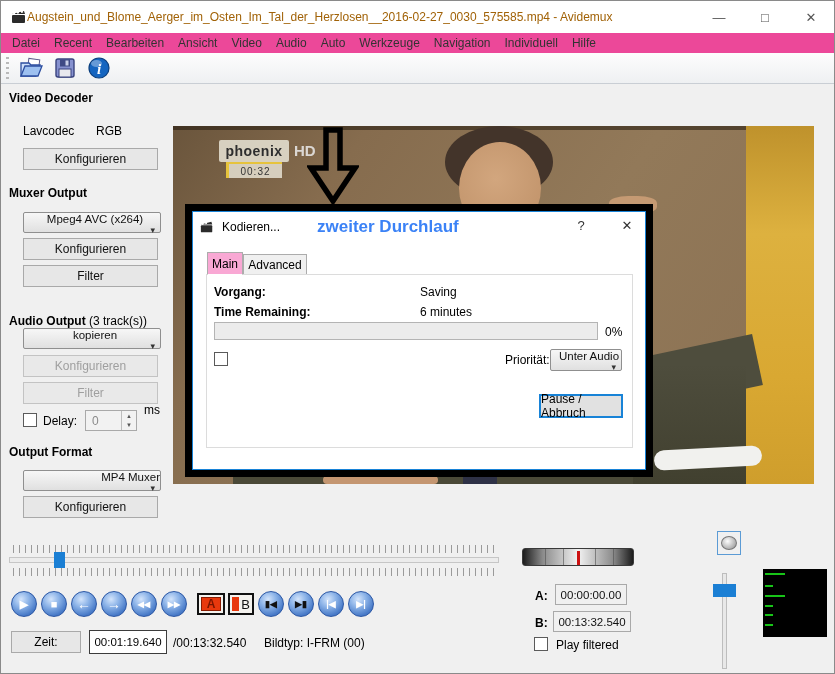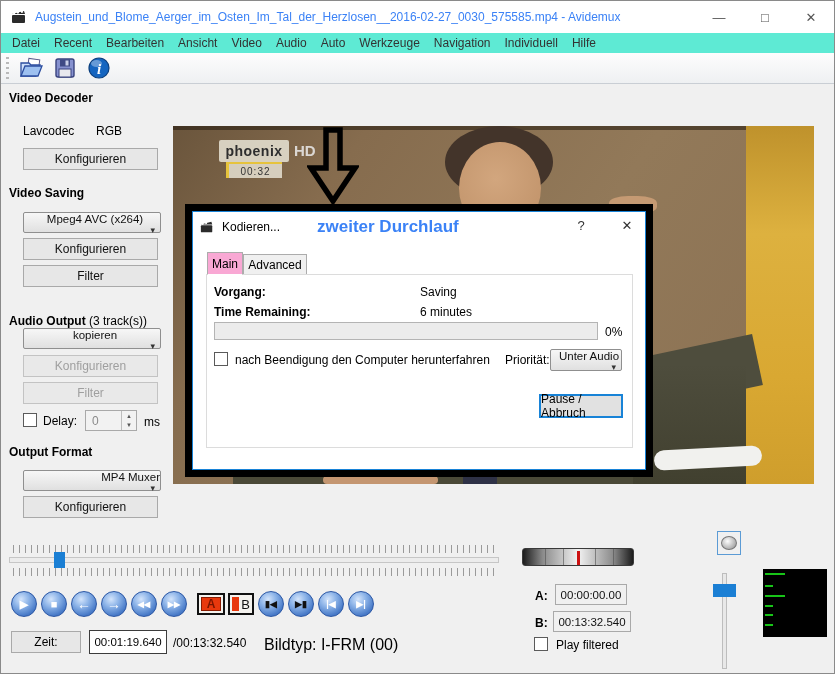--- a/index.html
+++ b/index.html
@@ -3,26 +3,26 @@
 <meta charset="utf-8">
 <style>
   * { margin:0; padding:0; box-sizing:border-box; }
   html,body { background:#cfcfcf; }
   body { font-family:"Liberation Sans", sans-serif; }
   .app { position:relative; width:835px; height:674px; background:#f0f0f0; border:1px solid #8a8a8a; overflow:hidden; font-size:12px; color:#000; }
   .abs { position:absolute; }
 
   
   .titlebar { position:absolute; left:0; top:0; width:100%; height:32px; background:#ffffff; display:flex; align-items:center; }
-  .titlebar .title { margin-left:8px; font-size:12px; color:#3b82f6; white-space:nowrap; }
+  .titlebar .title { font-size:12px; color:#a16207; white-space:nowrap; }
   .win-controls { position:absolute; right:0; top:0; height:32px; display:flex; }
   .win-btn { width:46px; height:32px; display:flex; align-items:center; justify-content:center; color:#555; font-size:13px; }
 
   
-  .menubar { position:absolute; left:0; top:32px; width:100%; height:20px; background:#5eead4; display:flex; align-items:center; padding-left:4px; }
+  .menubar { position:absolute; left:0; top:32px; width:100%; height:20px; background:#ec4899; display:flex; align-items:center; padding-left:4px; }
   .menu-item { padding:0 7px; font-size:12px; color:#333; }
 
   
   .toolbar { position:absolute; left:0; top:52px; width:100%; height:31px; background:linear-gradient(#fdfdfd,#eef0f2); border-bottom:1px solid #c9ced4; display:flex; align-items:center; }
   .tb-handle { width:5px; height:22px; margin-left:4px; background:repeating-linear-gradient(to bottom,#b9b9b9 0 2px, transparent 2px 5px); background-size:3px 100%; background-repeat:no-repeat; background-position:center; }
   .tb-icon { width:26px; height:24px; margin-left:8px; display:flex; align-items:center; justify-content:center; }
 
   
   .side-header { position:absolute; font-weight:bold; font-size:12px; }
   .side-label { position:absolute; font-size:12px; }
@@ -170,21 +170,21 @@
         <text x="12" y="18" text-anchor="middle" font-size="15" font-weight="bold" font-family="serif" font-style="italic" fill="#fff">i</text>
       </svg>
     </div>
   </div>
 
   <div class="side-header" style="left:8px; top:90px;">Video Decoder</div>
   <div class="side-label" style="left:22px; top:123px;">Lavcodec</div>
   <div class="side-label" style="left:95px; top:123px;">RGB</div>
   <div class="btn" style="left:22px; top:147px; width:135px; height:22px;">Konfigurieren</div>
 
-  <div class="side-header" style="left:8px; top:185px;">Video Saving</div>
+  <div class="side-header" style="left:8px; top:185px;">Muxer Output</div>
   <div class="combo" style="left:22px; top:211px; width:138px; height:21px;">
     <span>Mpeg4 AVC (x264)</span>
     <span class="arrow">▾</span>
   </div>
   <div class="btn" style="left:22px; top:237px; width:135px; height:22px;">Konfigurieren</div>
   <div class="btn" style="left:22px; top:264px; width:135px; height:22px;">Filter</div>
 
   <div class="side-header" style="left:8px; top:313px;">
     <b>Audio Output</b>
     <span style="font-weight:normal">(3 track(s))</span>
@@ -197,21 +197,21 @@
   <div class="btn disabled" style="left:22px; top:381px; width:135px; height:22px;">Filter</div>
   <div class="checkbox" style="left:22px; top:412px;"></div>
   <div class="side-label" style="left:42px; top:413px;">Delay:</div>
   <div class="spin" style="left:84px; top:409px; width:52px; height:21px;">
     <span class="num">0</span>
     <span class="arrows">
       <span>▲</span>
       <span>▼</span>
     </span>
   </div>
-  <div class="side-label" style="left:143px; top:414px;">ms</div>
+  <div class="side-label" style="left:143px; top:402px;">ms</div>
 
   <div class="side-header" style="left:8px; top:444px;">Output Format</div>
   <div class="combo" style="left:22px; top:469px; width:138px; height:21px;align-items:flex-end;">
     <span>MP4 Muxer</span>
     <span class="arrow">▾</span>
   </div>
   <div class="btn" style="left:22px; top:495px; width:135px; height:22px;">Konfigurieren</div>
 
   <div class="video">
     <div class="v-topline"></div>
@@ -256,21 +256,20 @@
 
       <div class="dlg-row-label" style="left:21px; top:73px;">Vorgang:</div>
       <div class="dlg-row-value" style="left:227px; top:73px;">Saving</div>
       <div class="dlg-row-label" style="left:21px; top:93px;">Time Remaining:</div>
       <div class="dlg-row-value" style="left:227px; top:93px;">6 minutes</div>
 
       <div class="progress"></div>
       <div class="dlg-row-value" style="left:412px; top:113px;">0%</div>
 
       <div class="dlg-check" style="left:21px; top:140px;"></div>
-      <div class="dlg-row-value" style="left:42px; top:141px;">nach Beendigung den Computer herunterfahren</div>
       <div class="dlg-row-value" style="left:312px; top:141px;">Priorität:</div>
       <div class="combo" style="left:357px; top:137px; width:72px; height:22px; overflow:hidden;">
         <span style="white-space:nowrap;">Unter Audio</span>
         <span class="arrow">▾</span>
       </div>
 
       <div class="pause-btn">Pause / Abbruch</div>
     </div>
   </div>
 
@@ -313,21 +312,21 @@
   <div class="cbtn" style="left:317px; top:590px;">
       <span class="g" style="font-size:9px">|◀</span>
     </div>
   <div class="cbtn" style="left:347px; top:590px;">
       <span class="g" style="font-size:9px">▶|</span>
     </div>
 
   <div class="zeit-btn">Zeit:</div>
   <div class="cur-time">00:01:19.640</div>
   <div class="abs" style="left:172px; top:635px; font-size:12px;">/00:13:32.540</div>
-  <div class="abs" style="left:263px; top:635px; font-size:16px;">
+  <div class="abs" style="left:263px; top:635px; font-size:12px;">
     <span>Bildtyp:</span>
     <span>I-FRM (00)</span>
   </div>
 
   <div class="jog">
     <span class="sep" style="left:22px"></span>
       <span class="sep" style="left:40px"></span>
     <span class="sep" style="left:72px"></span>
       <span class="sep" style="left:90px"></span>
     <span class="mark"></span>

